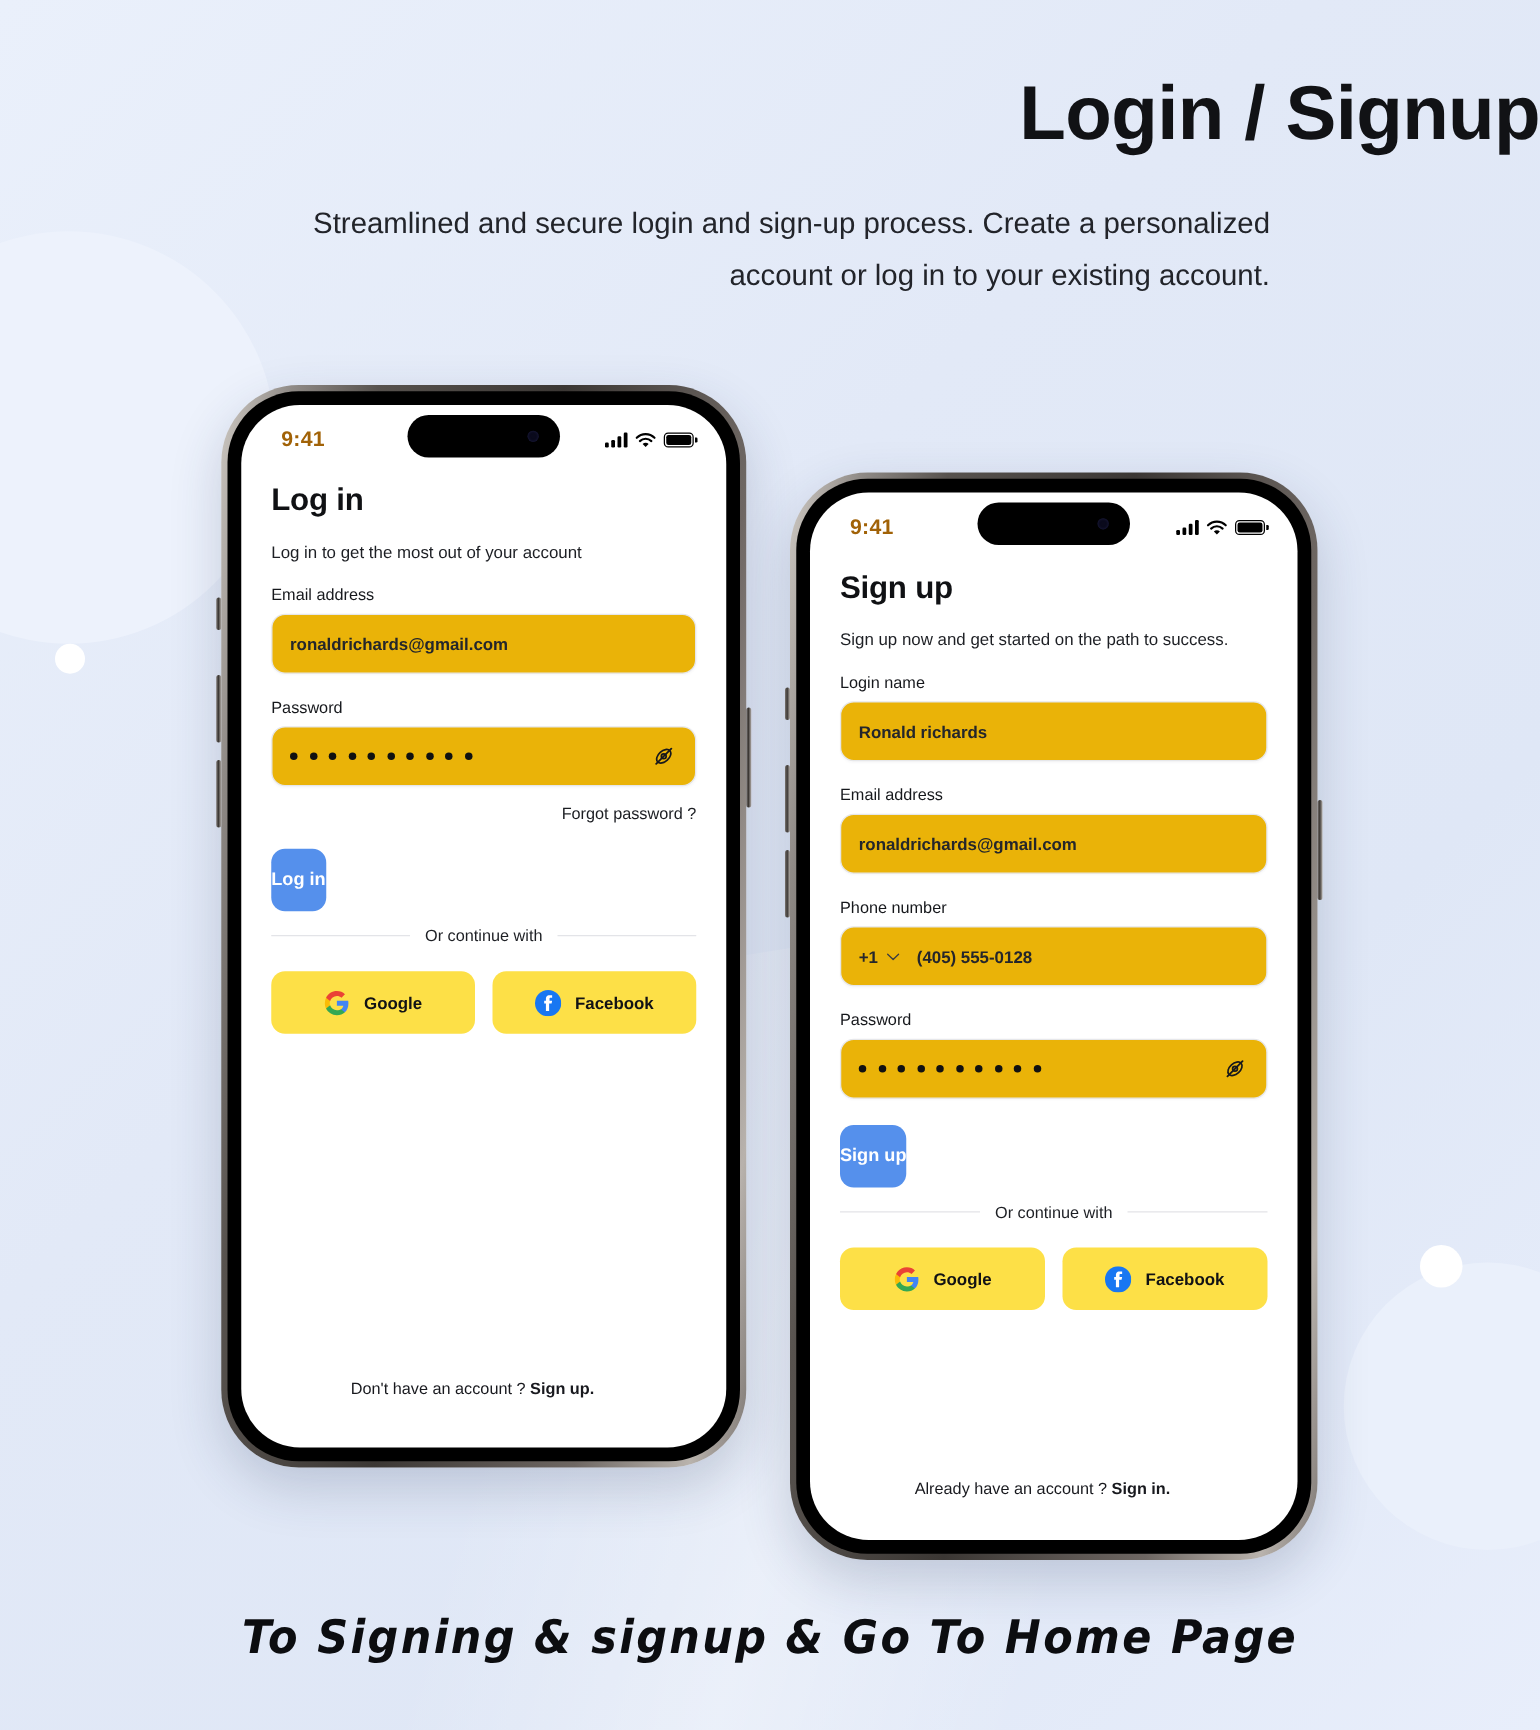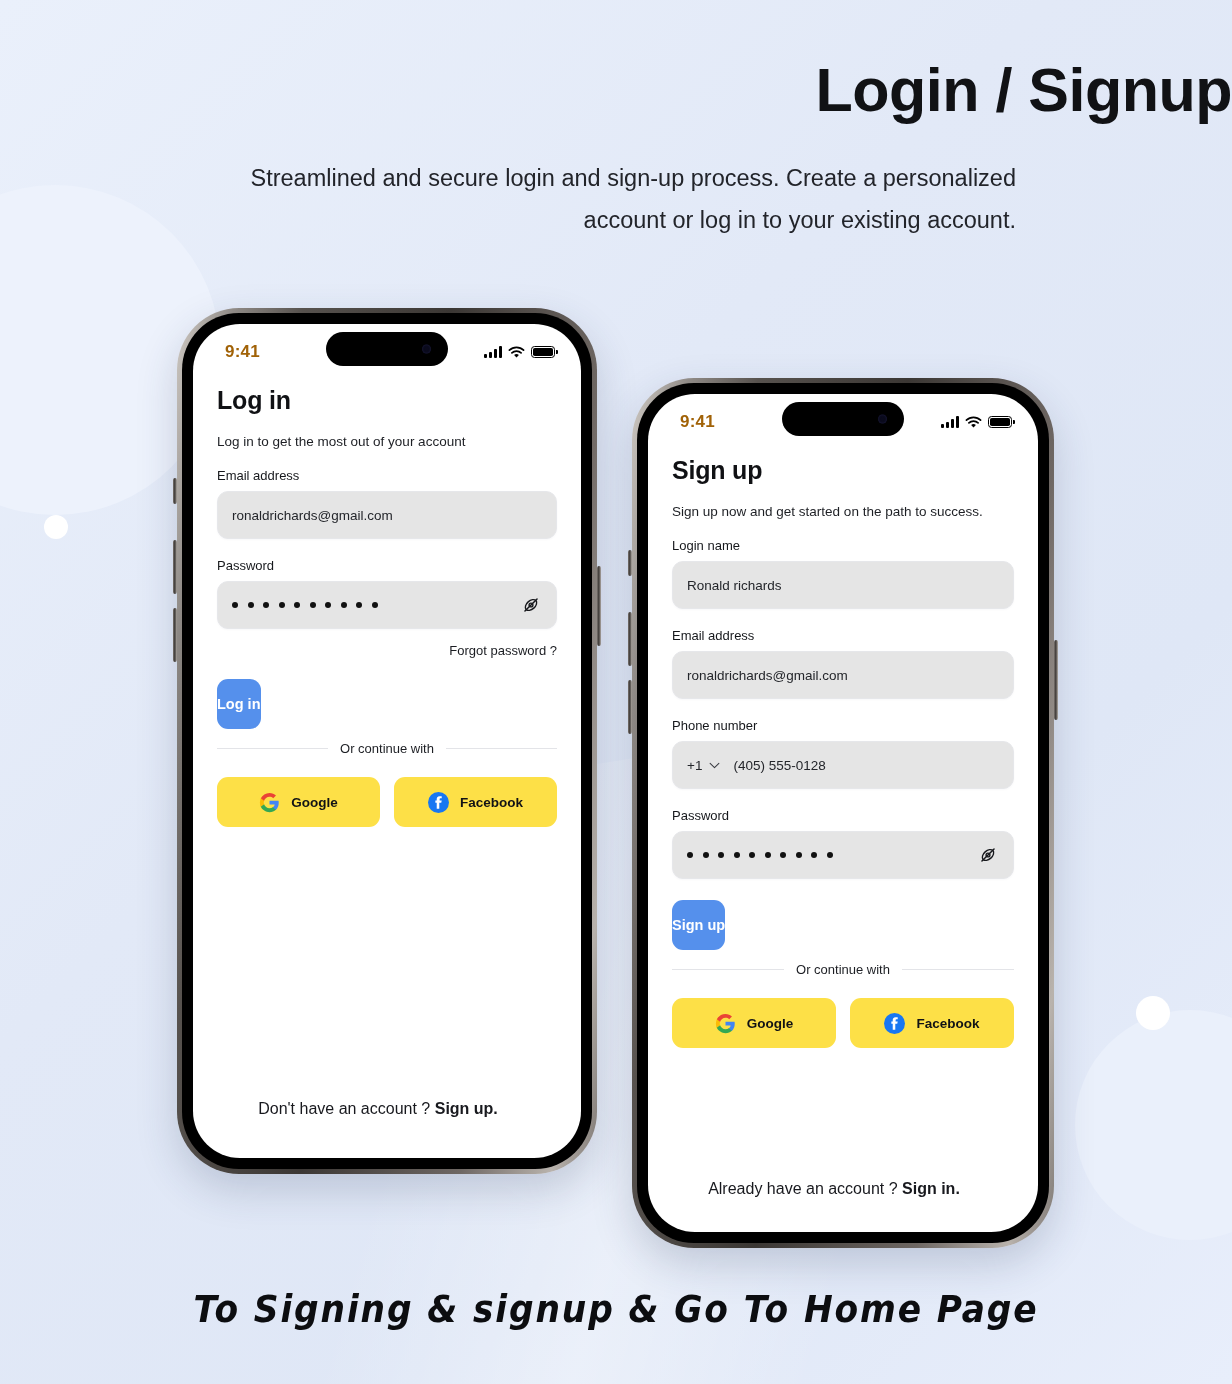--- a/index.html
+++ b/index.html
@@ -145,27 +145,28 @@
   .app { padding: 16px 24px 0; }
   .screen-title { font-size: 25px; font-weight: 700; color: #101114; letter-spacing: -.2px; }
   .screen-sub  { margin-top: 19px; font-size: 13.5px; color: #1d1f24; }
 
   .field { margin-top: 19px; }
   .field-label { font-size: 13px; color: #16181c; margin-bottom: 8px; }
   .input {
     height: 48px;
     border: 1px solid #e6e7ea;
     border-radius: 11px;
-    background: #e5e5e5;
+    background: #eab308;
     display: flex;
     align-items: center;
     padding: 0 14px;
     font-size: 13.5px;
     color: #24262b;
     box-shadow: 0 1px 2px rgba(20,30,60,.03);
+    font-weight: bold;
   }
   .input .val { flex: 1; }
 
   .pwd-dots {
     flex: 1;
     display: flex;
     align-items: center;
     gap: 9.5px;
   }
   .pwd-dots i { width: 6px; height: 6px; border-radius: 50%; background: #111; display: block; }
@@ -232,21 +233,21 @@
     border: none;
     cursor: pointer;
     font-family: inherit;
   }
   .social .gicon, .social .ficon { width: 21px; height: 21px; flex: 0 0 auto; }
 
   .bottom-note {
     position: absolute;
     left: 0; right: 18px;
     text-align: center;
-    font-size: 16px;
+    font-size: 13px;
     color: #18191e;
   }
   .bottom-note b { font-weight: 700; }
   #login-bottom  { bottom: 40px; }
   #signup-bottom { bottom: 34px; }
 
   
   .caption {
     position: absolute;
     left: 0; right: 0;

